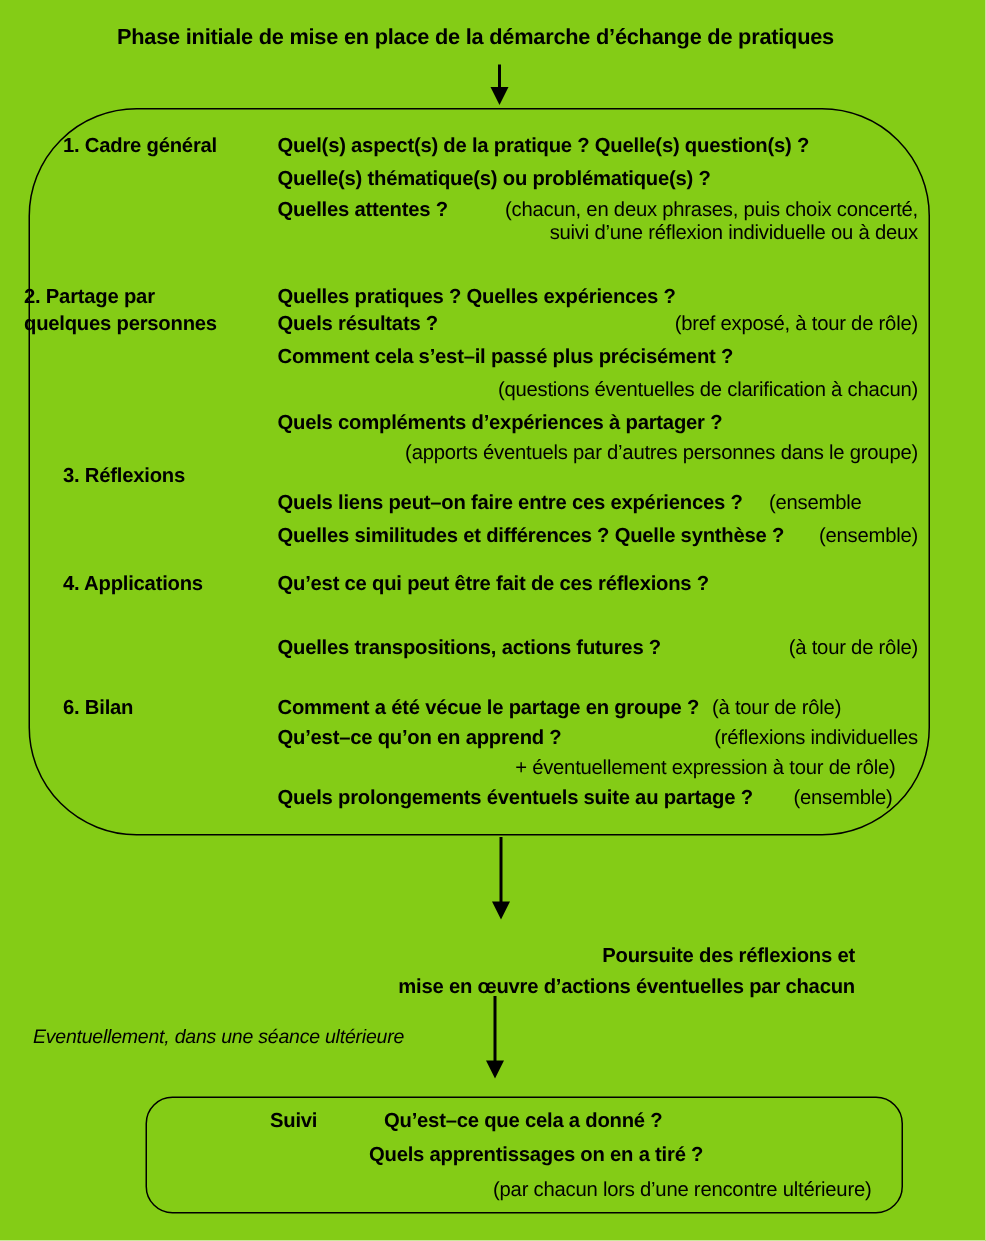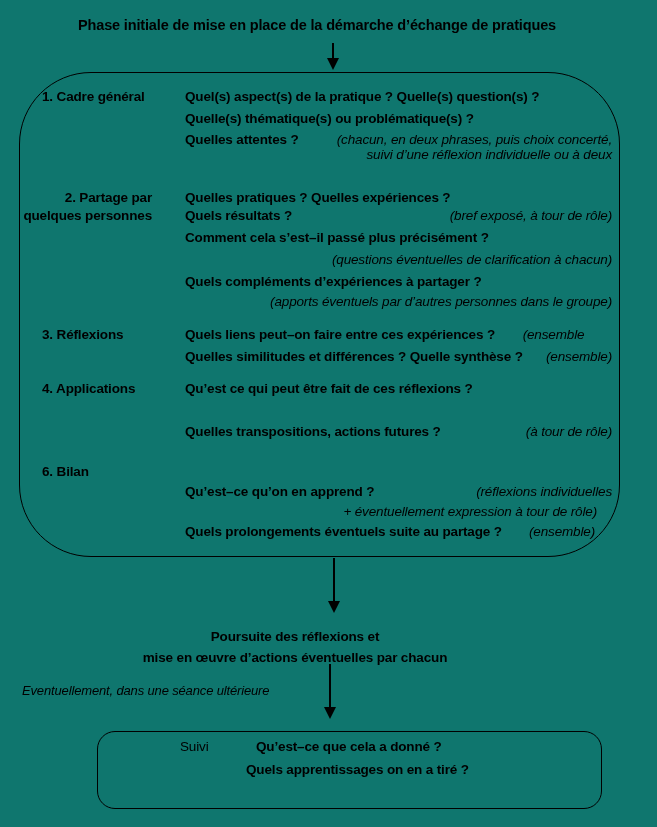--- a/index.html
+++ b/index.html
@@ -1,35 +1,35 @@
 <!DOCTYPE html>
 <html><head>
 <meta charset="utf-8">
 <style>
   * { margin: 0; padding: 0; box-sizing: border-box; }
   html, body { background: #ffffff; }
   #canvas {
     position: relative;
     width: 657px;
     height: 827px;
-    background: #0f766e;
+    background: #84cc16;
     color: #000000;
     font-family: "Liberation Sans", sans-serif;
     font-size: 13.5px;
     letter-spacing: -0.15px;
     overflow: hidden;
   }
   .ln { position: absolute; white-space: nowrap; line-height: 16px; height: 16px; }
   .b  { font-weight: bold; }
-  .i  { font-style: italic; }
+  .i  { }
   .q  { left: 185px; }
   .sb { left: 185px; right: 45px; display: flex; justify-content: space-between; }
   .r  { right: 45px; text-align: right; }
   .lbl { left: 42px; font-weight: bold; }
-  .lbl2 { left: 16px; width: 136px; text-align: right; font-weight: bold; }
+  .lbl2 { left: 16px; width: 136px; text-align: left; font-weight: bold; }
   .title {
     position: absolute; top: 17px; left: 0; width: 634px;
     text-align: center; font-weight: bold; font-size: 14.5px;
   }
   .bigbox {
     position: absolute; left: 19px; top: 72px; width: 601px; height: 485px;
     border: 1.5px solid #000000; border-radius: 72px; background: transparent;
   }
   .smallbox {
     position: absolute; left: 97px; top: 731px; width: 505px; height: 78px;
@@ -40,21 +40,21 @@
     position: absolute; width: 0; height: 0;
     border-left: 6px solid transparent; border-right: 6px solid transparent;
     border-top: 12px solid #000000;
   }
   .nbnote {
     position: absolute; top: 572px; right: 14px; width: 292px;
     text-align: center; font-style: italic; line-height: 19.5px;
   }
   .poursuite {
     position: absolute; top: 626px; left: 20px; width: 550px;
-    text-align: center; font-weight: bold; line-height: 21px; font-size: 13.5px;
+    text-align: right; font-weight: bold; line-height: 21px; font-size: 13.5px;
   }
   .aside { position: absolute; top: 683px; left: 22px; font-style: italic; font-size: 13px; }
 </style>
 </head>
 <body>
 
 <div id="canvas">
 
   <div class="title">Phase initiale de mise en place de la démarche d’échange de pratiques</div>
 
@@ -93,40 +93,44 @@
   <div class="ln r" style="top:252px">
     <span class="i">(questions éventuelles de clarification à chacun)</span>
   </div>
   <div class="ln q" style="top:274px">
     <span class="b">Quels compléments d’expériences à partager ?</span>
   </div>
   <div class="ln r" style="top:294px">
     <span class="i">(apports éventuels par d’autres personnes dans le groupe)</span>
   </div>
 
-  <div class="ln lbl" style="top:327px">3. Réflexions</div>
+  <div class="ln lbl" style="top:309px">3. Réflexions</div>
   <div class="ln q" style="top:327px">
     <span class="b">Quels liens peut–on faire entre ces expériences ?</span>
-    <span class="i" style="margin-left:24px">(ensemble</span>
+    <span class="i" style="margin-left:14px">(ensemble</span>
   </div>
   <div class="ln sb" style="top:349px">
     <span class="b">Quelles similitudes et différences ?  Quelle synthèse ?</span>
     <span class="i">(ensemble)</span>
   </div>
 
   <div class="ln lbl" style="top:381px">4. Applications</div>
   <div class="ln q" style="top:381px">
     <span class="b">Qu’est ce qui peut être fait de ces réflexions ?</span>
   </div>
   <div class="ln sb" style="top:424px">
     <span class="b">Quelles transpositions, actions futures ?</span>
     <span class="i">(à tour de rôle)</span>
   </div>
 
   <div class="ln lbl" style="top:464px">6. Bilan</div>
+  <div class="ln q" style="top:464px">
+    <span class="b">Comment a été vécue le partage en groupe ?</span>
+    <span class="i" style="margin-left:5px">(à tour de rôle)</span>
+  </div>
   <div class="ln sb" style="top:484px">
     <span class="b">Qu’est–ce qu’on en apprend ?</span>
     <span class="i">(réflexions individuelles</span>
   </div>
   <div class="ln r" style="top:504px; right:60px">
     <span class="i">+ éventuellement expression à tour de rôle)</span>
   </div>
   <div class="ln sb" style="top:524px; right:62px">
     <span class="b">Quels prolongements éventuels suite au partage ?</span>
     <span class="i">(ensemble)</span>
@@ -142,17 +146,20 @@
     <div>Poursuite des réflexions et</div>
     <div>mise en œuvre d’actions éventuelles par chacun</div>
   </div>
 
   <div class="vline" style="left:329px; top:664px; height:44px;"></div>
   <div class="ahead" style="left:323.5px; top:707px;"></div>
 
   <div class="aside">Eventuellement, dans une séance ultérieure</div>
 
   <div class="smallbox"></div>
-  <div class="ln" style="left:180px; top:739px; font-weight:normal">Suivi</div>
+  <div class="ln" style="left:180px; top:739px; font-weight:bold">Suivi</div>
   <div class="ln" style="left:256px; top:739px; font-weight:bold">Qu’est–ce que cela a donné ?</div>
   <div class="ln" style="left:246px; top:762px; font-weight:bold">Quels apprentissages on en a tiré ?</div>
+  <div class="ln" style="right:76px; top:785px; text-align:right">
+    <span class="i">(par chacun lors d’une rencontre ultérieure)</span>
+  </div>
 
 </div>
 
 </body></html>

